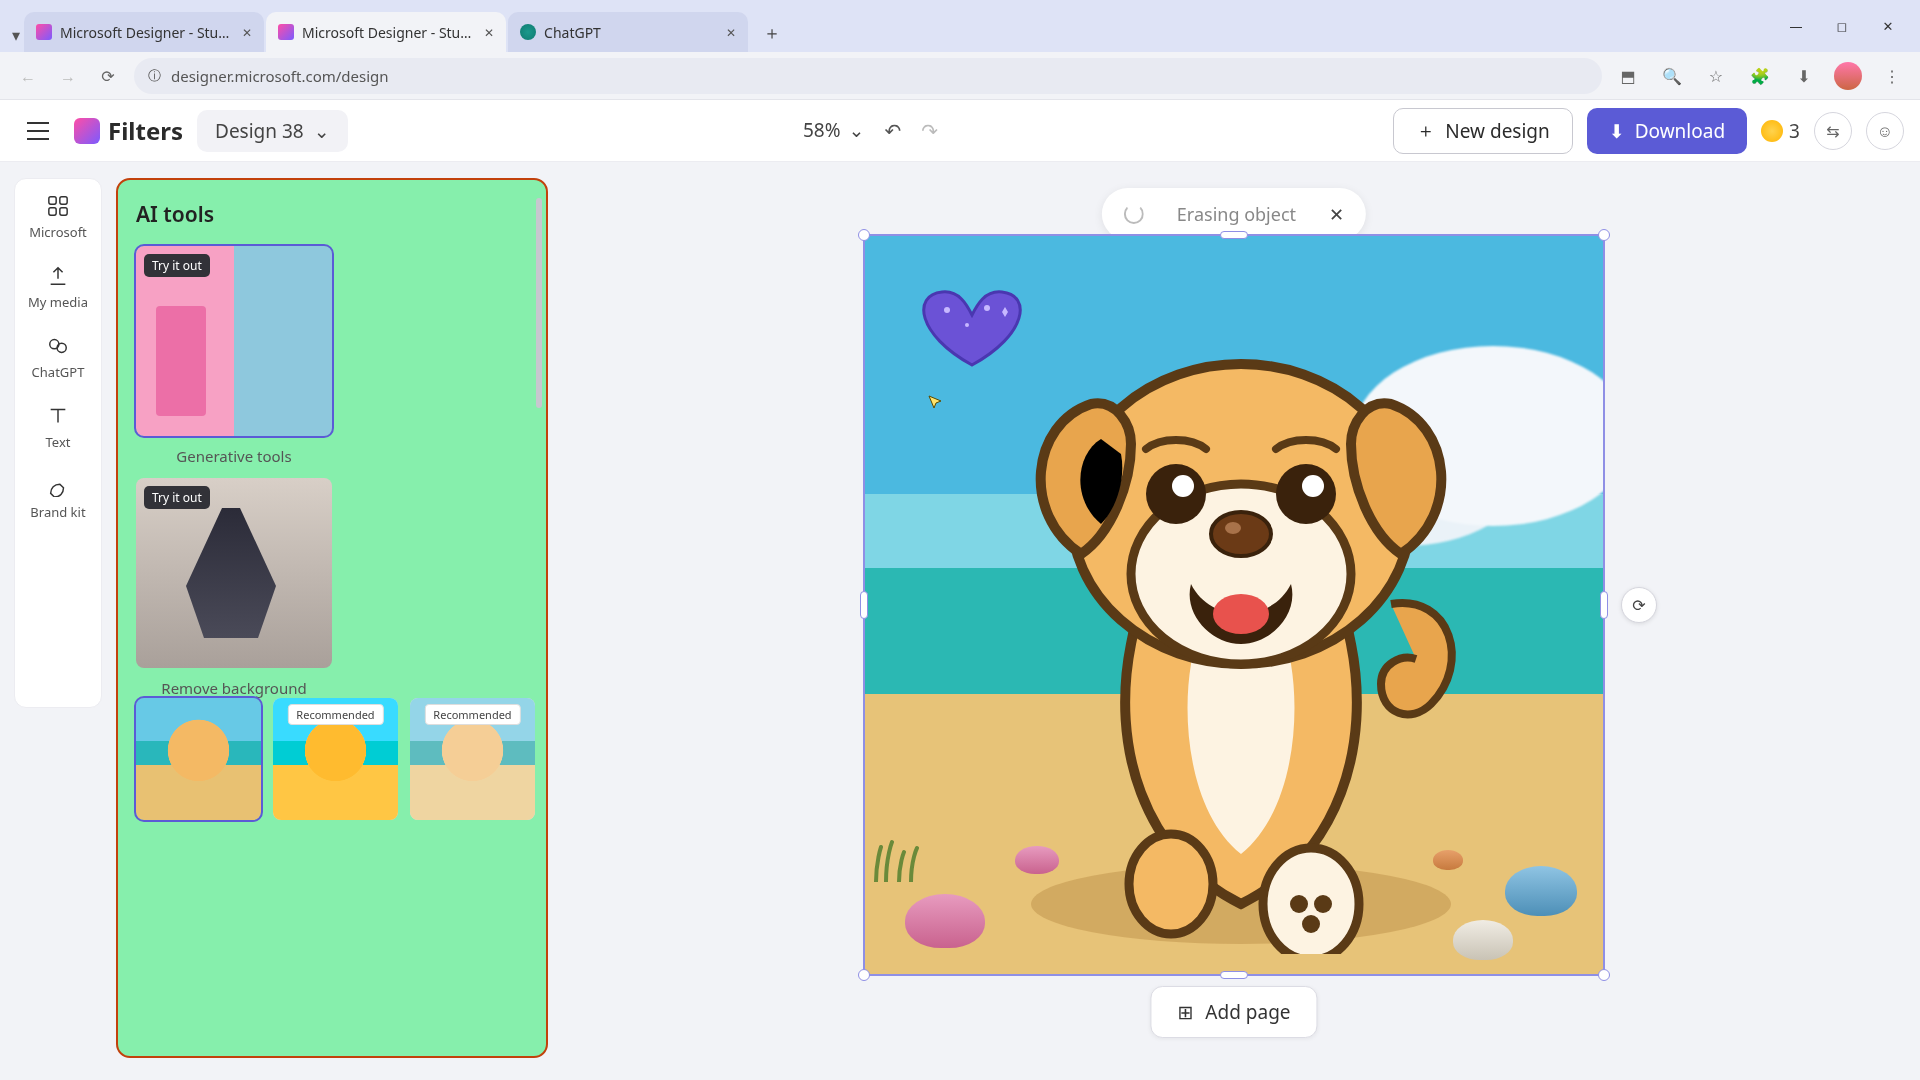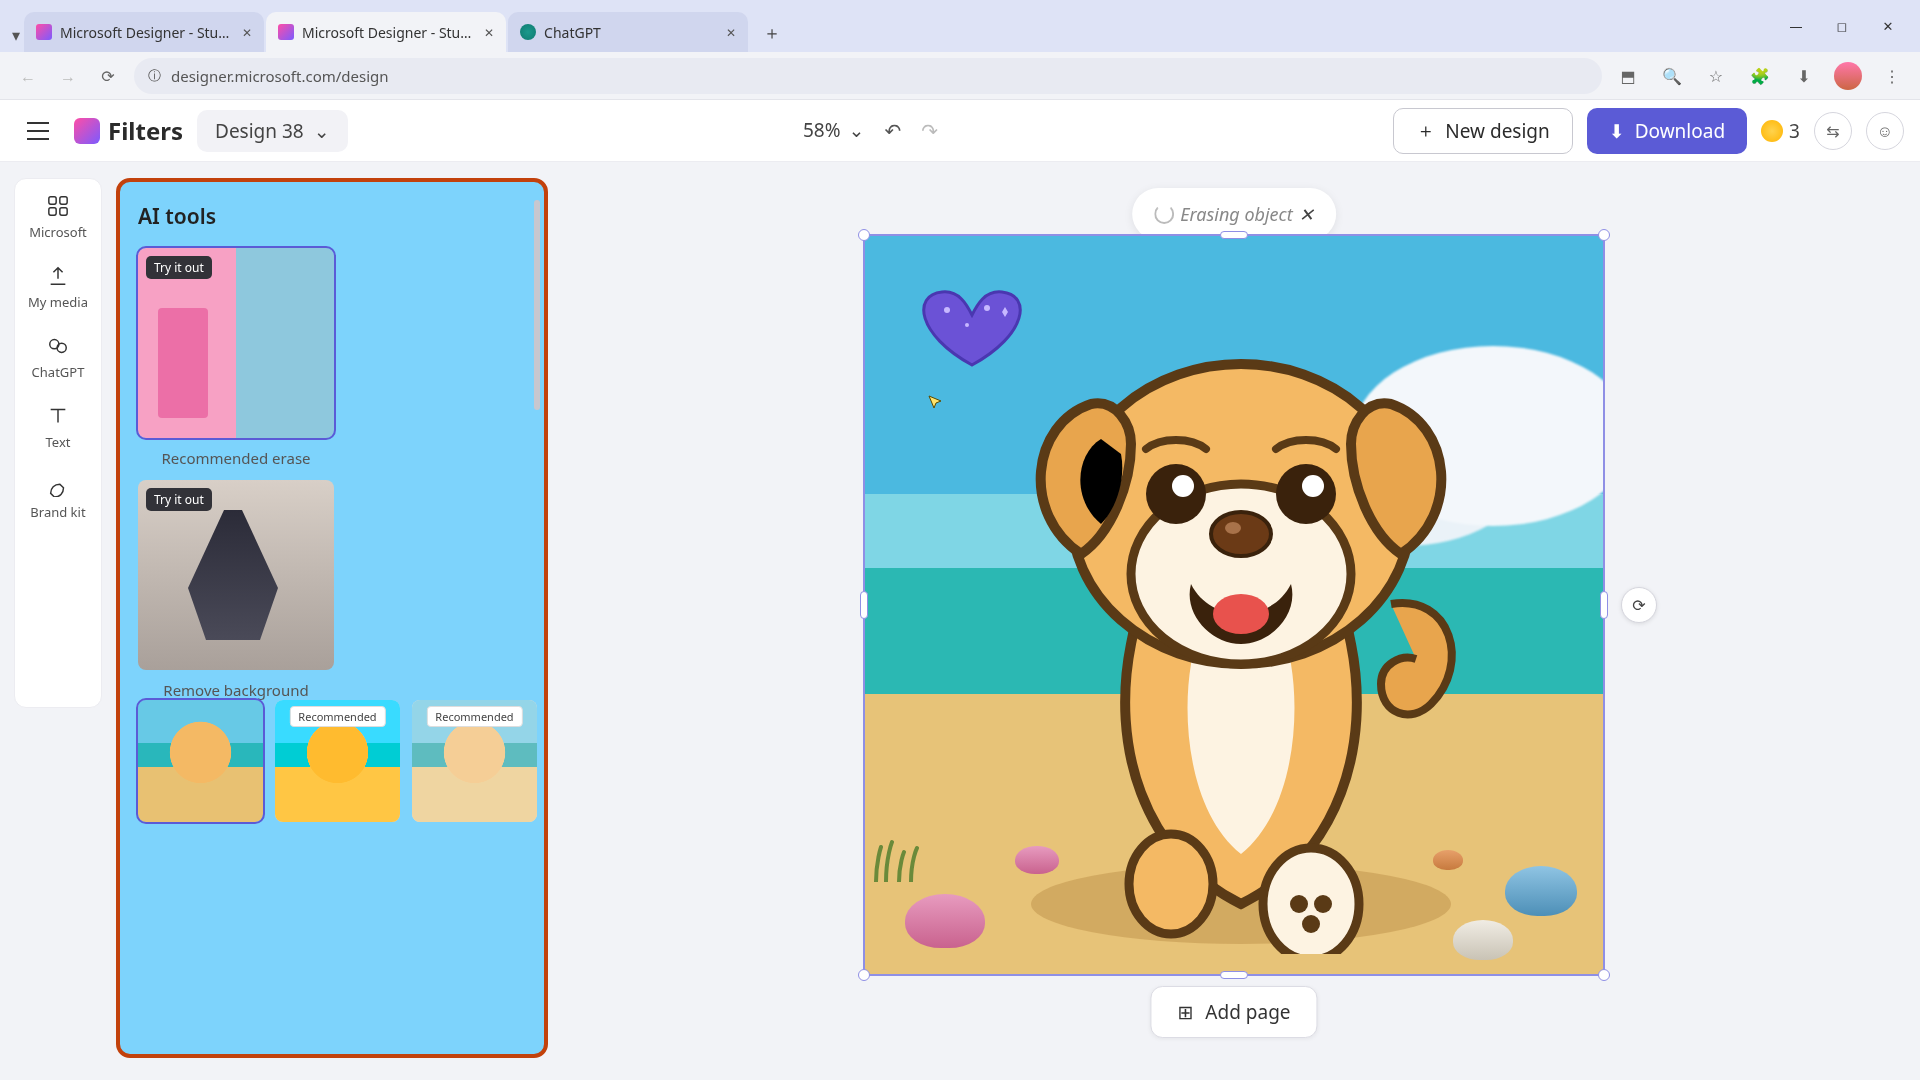--- a/index.html
+++ b/index.html
@@ -44,21 +44,21 @@
   .coins .coin { width:22px; height:22px; border-radius:50%; background:radial-gradient(#ffd34d,#ffb400); }
   .hcircle { width:38px; height:38px; border-radius:50%; border:1px solid #d6d6de; display:flex; align-items:center; justify-content:center; color:#666; cursor:pointer; }
 
   
   .workspace { flex:1; display:flex; background:#f2f3f7; position:relative; }
 
   .rail { width:88px; background:#fff; border:1px solid #ececf1; border-radius:12px; margin:16px 0 0 14px; display:flex; flex-direction:column; align-items:center; padding:16px 0; gap:24px; height:530px; }
   .rail-item { display:flex; flex-direction:column; align-items:center; gap:6px; font-size:13px; color:#555; cursor:pointer; }
   .rail-item .ic { width:22px; height:22px; color:#333; }
 
-  .side-panel { width:432px; background:#7dd3fc; border:4px solid #c2410c; border-radius:14px; margin:16px 0 0 14px; padding:20px 18px 24px; height:880px; overflow:hidden; position:relative; }
+  .side-panel { width:432px; background:#86efac; border:2px solid #c2410c; border-radius:14px; margin:16px 0 0 14px; padding:20px 18px 24px; height:880px; overflow:hidden; position:relative; }
   .side-scrollbar { position:absolute; right:4px; top:18px; width:6px; height:210px; background:#c7c7cf; border-radius:3px; }
   .sec-title { font-size:21px; font-weight:600; color:#222; margin-bottom:18px; }
   .ai-grid { display:flex; gap:12px; flex-wrap:wrap; }
   .ai-card { width:196px; display:flex; flex-direction:column; align-items:center; gap:10px; cursor:pointer; }
   .ai-thumb { width:196px; height:190px; background:#ddd; border-radius:8px; position:relative; overflow:hidden; }
   .ai-thumb.sel { outline:2px solid #5b5bd6; outline-offset:0; }
   .badge { position:absolute; top:8px; left:8px; background:#323238; color:#fff; font-size:12px; padding:3px 8px; border-radius:5px; }
   .ai-label { font-size:15px; color:#555; text-align:center; }
 
   .filters-head { display:flex; align-items:center; justify-content:space-between; margin-top:28px; margin-bottom:16px; }
@@ -77,21 +77,21 @@
 
   .generase { background:linear-gradient(90deg,#f7a1c4 0 50%,#8ec8dd 50% 100%); }
   .generase::before { content:""; position:absolute; left:20px; top:60px; width:50px; height:110px; background:#ec6fa7; border-radius:4px; }
   .rembg { background:linear-gradient(#d8cfc7,#a9a09a); }
   .rembg::before { content:""; position:absolute; left:50px; top:30px; width:90px; height:130px; background:linear-gradient(#2b2b38,#4a4a58); clip-path:polygon(40% 0,60% 0,100% 60%,80% 100%,20% 100%,0 60%); }
   .blu { background:linear-gradient(#d2cbc2,#a59a8f); filter:blur(1px); }
   .blu::before { content:""; position:absolute; left:60px; top:40px; width:60px; height:120px; background:#8a2b2b; border-radius:4px; }
 
   
   .canvas-wrap { flex:1; position:relative; }
-  .toast { position:absolute; top:26px; left:50%; transform:translateX(-50%); background:#fff; border-radius:30px; height:52px; display:flex; align-items:center; gap:6px; padding:0 22px; box-shadow:0 2px 10px rgba(0,0,0,.08);font-style:italic; }
+  .toast { position:absolute; top:26px; left:50%; transform:translateX(-50%); background:#fff; border-radius:30px; height:52px; display:flex; align-items:center; gap:33px; padding:0 22px; box-shadow:0 2px 10px rgba(0,0,0,.08); }
   .toast .spin { width:20px; height:20px; border:2px solid #bbb; border-top-color:transparent; border-radius:50%; animation:spin 1s linear infinite; }
   @keyframes spin { to { transform:rotate(360deg);} }
   .toast .txt { font-size:18px; color:#888; }
   .toast .x { font-size:18px; color:#444; cursor:pointer; }
 
   .artboard { position:absolute; top:72px; left:50%; transform:translateX(-50%); width:742px; height:742px; border:2px solid #8f8fe5; background:#fff; border-radius:4px; }
   .handle { position:absolute; width:12px; height:12px; background:#fff; border:1px solid #8f8fe5; border-radius:50%; }
   .h-tl{top:-7px;left:-7px}.h-tr{top:-7px;right:-7px}.h-bl{bottom:-7px;left:-7px}.h-br{bottom:-7px;right:-7px}
   .h-t{top:-5px;left:50%;transform:translateX(-50%);width:28px;height:8px;border-radius:4px}
   .h-b{bottom:-5px;left:50%;transform:translateX(-50%);width:28px;height:8px;border-radius:4px}
@@ -248,21 +248,21 @@
   </div>
 
   <div class="side-panel">
     <div class="side-scrollbar"></div>
     <div class="sec-title">AI tools</div>
     <div class="ai-grid">
       <div class="ai-card">
         <div class="ai-thumb sel generase">
           <span class="badge">Try it out</span>
         </div>
-        <span class="ai-label">Recommended erase</span>
+        <span class="ai-label">Generative tools</span>
       </div>
       <div class="ai-card">
         <div class="ai-thumb rembg">
           <span class="badge">Try it out</span>
         </div>
         <span class="ai-label">Remove background</span>
       </div>
     </div>
 
     <div class="filter-row">

